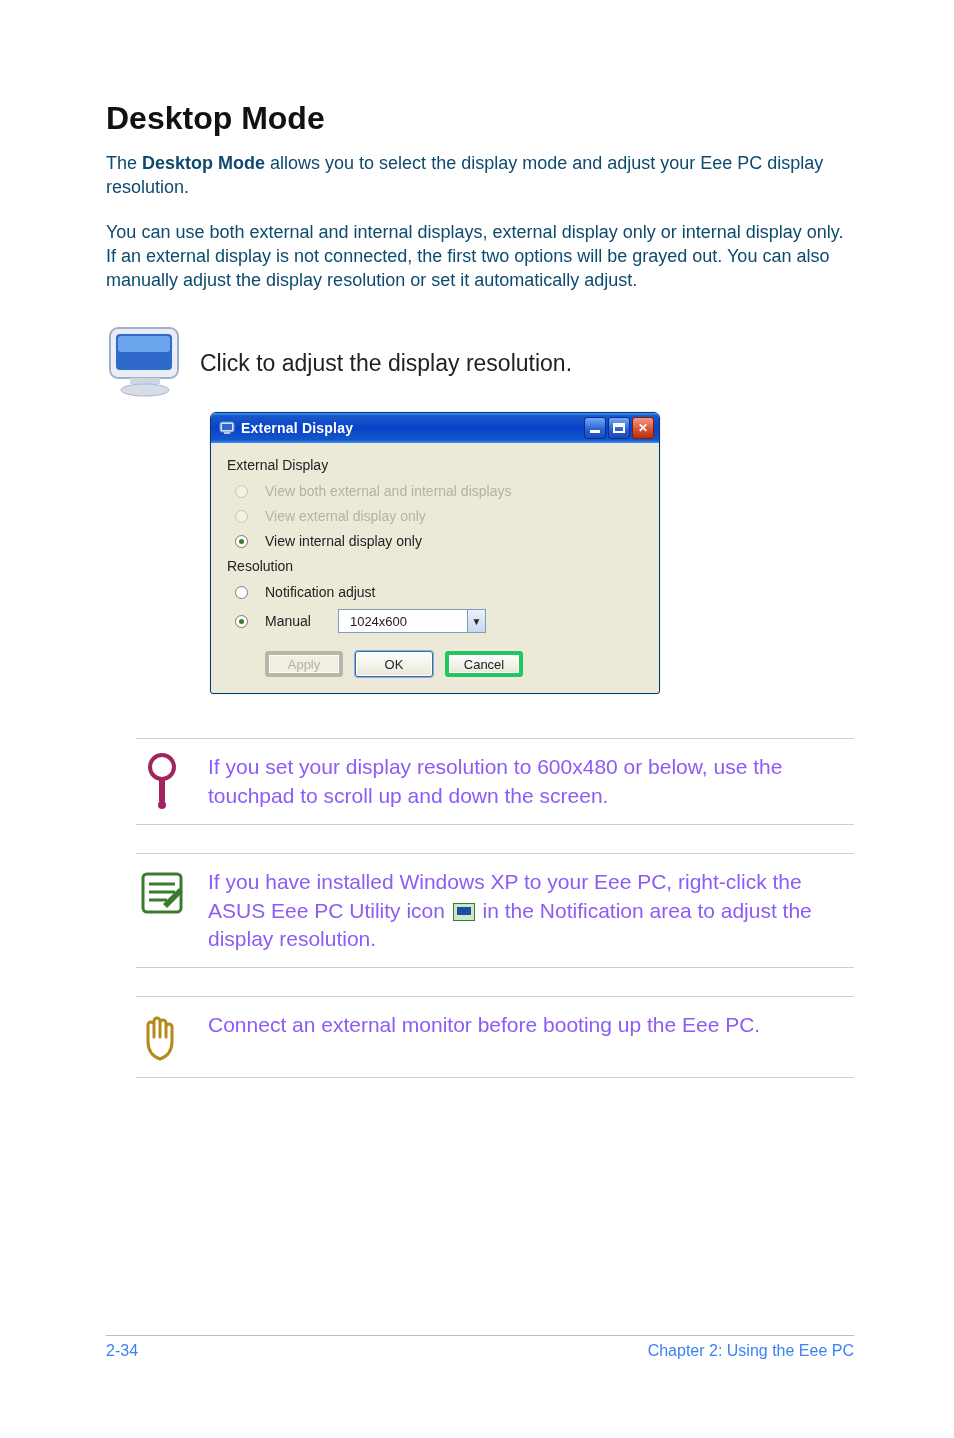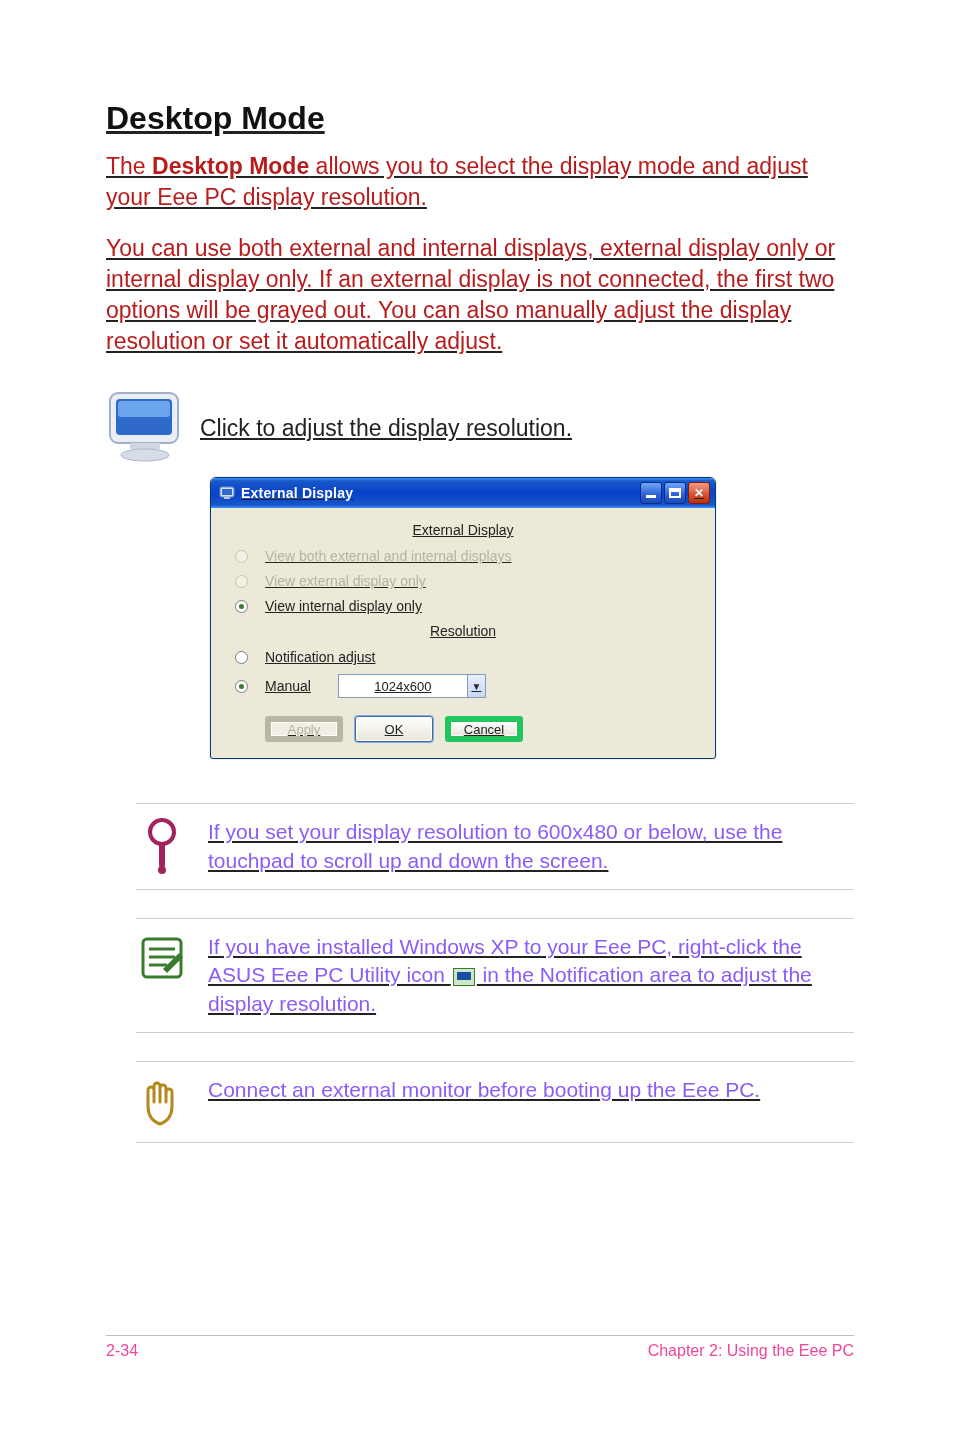--- a/index.html
+++ b/index.html
@@ -6,33 +6,32 @@
   body {
     font-family: "Segoe UI", "Myriad Pro", Arial, sans-serif;
     background: #fff;
     width: 954px;
     height: 1438px;
     position: relative;
     color: #222;
   }
   .page {
     padding: 100px 100px 60px 106px;
-    text-decoration: underline;
   }
   h2.section-title {
     font-size: 32px;
     font-weight: 700;
     margin-bottom: 14px;
     color: #111;
   }
   p.body {
-    font-size: 23px;
+    font-size: 18px;
     line-height: 1.35;
     margin-bottom: 20px;
-    color: #b91c1c;
+    color: #0c4a6e;
   }
   .bold { font-weight: 700; }
 
   .icon-row {
     display: flex;
     align-items: center;
     gap: 16px;
     margin-top: 30px;
     margin-bottom: 6px;
   }
@@ -46,28 +45,27 @@
     font-size: 23px;
     color: #222;
   }
 
   .dialog-wrap {
     margin-left: 104px;
     margin-top: 8px;
   }
 
   .xp-window {
-    width: 506px;
+    width: 450px;
     border: 1px solid #003c74;
     border-radius: 6px 6px 3px 3px;
     overflow: hidden;
     box-shadow: 0 0 0 1px rgba(0,0,0,.05);
     background: #ece9d8;
     font-family: Tahoma, Arial, sans-serif;
-    text-align: center;
   }
   .xp-titlebar {
     display: flex;
     align-items: center;
     justify-content: space-between;
     height: 30px;
     padding: 0 5px 0 8px;
     background: linear-gradient(to bottom, #3a93ff 0%, #1858c8 10%, #0842ca 50%, #1656c9 90%, #3a93ff 100%);
     color: #fff;
   }
@@ -162,21 +160,21 @@
     display: inline-flex;
     align-items: center;
     width: 148px;
     height: 24px;
     background: #fff;
     border: 1px solid #7f9db9;
     margin-left: 10px;
   }
   .xp-select .sel-text {
     flex: 1;
-    padding: 0 4px;
+    padding: 0 11px;
     font-size: 13px;
     color: #222;
   }
   .xp-select .sel-btn {
     width: 18px; height: 22px;
     border-left: 1px solid #7f9db9;
     background: linear-gradient(to bottom,#e8f0fb,#c7d8f3);
     display: inline-flex; align-items: center; justify-content: center;
     font-size: 10px; color: #2b2b2b;
   }
@@ -190,21 +188,21 @@
   .xp-btn {
     min-width: 78px;
     height: 26px;
     border-radius: 3px;
     padding: 0 10px;
     font-size: 13px;
     display: inline-flex;
     align-items: center;
     justify-content: center;
     background: linear-gradient(to bottom, #fefefe, #e9e7d9);
-    border: 6px solid #22c55e;
+    border: 4px solid #22c55e;
     box-shadow: inset 0 0 0 1px #fff;
     color: #222;
   }
   .xp-btn.default {
     border: 1px solid #3b6ea5;
     box-shadow: 0 0 0 1px #89ade0, inset 0 0 0 1px #fff;
   }
   .xp-btn.disabled {
     color: #b3b0a1;
     border-color: #b8b6a7;
@@ -253,21 +251,21 @@
 
   .footer {
     position: absolute;
     left: 106px; right: 100px;
     bottom: 78px;
     border-top: 1px solid #bdbdbd;
     padding-top: 6px;
     display: flex;
     justify-content: space-between;
     font-size: 16px;
-    color: #ec4899;
+    color: #3b82f6;
   }
 </style>
 </head>
 <body>
 
 <div class="page">
 
   <h2 class="section-title">Desktop Mode</h2>
 
   <p class="body">

